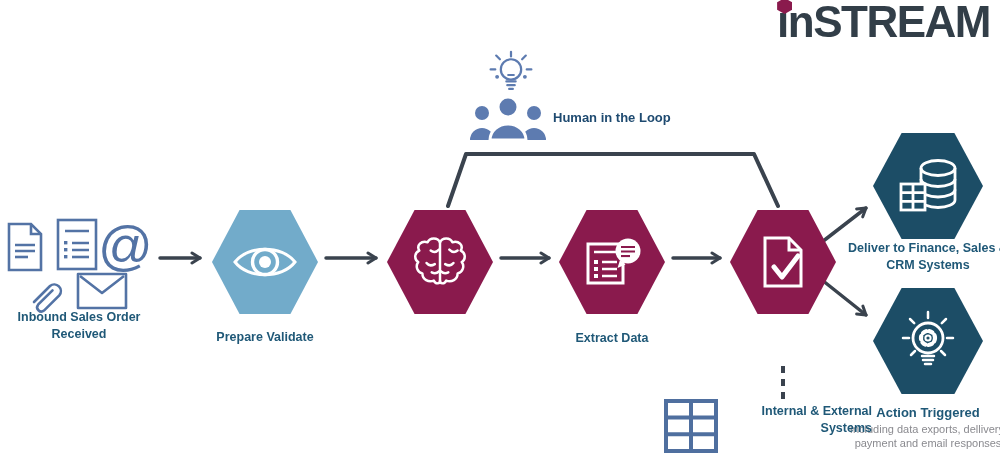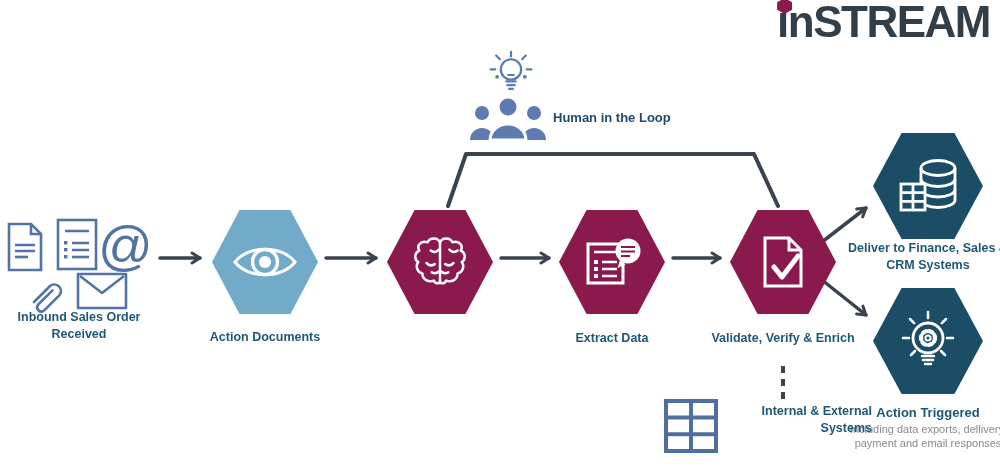--- a/index.html
+++ b/index.html
@@ -147,21 +147,21 @@
 
   <div class="hex blue" style="left:212px; top:210px;">
     <span>
       <svg width="66" height="42" viewBox="0 0 66 42" fill="none" stroke="#ffffff">
         <path d="M3 21 C16 4 50 4 63 21 C50 38 16 38 3 21 Z" stroke-width="3"></path>
         <circle cx="33" cy="21" r="12.5" stroke-width="3.4"></circle>
         <circle cx="33" cy="21" r="6" fill="#ffffff" stroke="none"></circle>
       </svg>
     </span>
   </div>
-  <div class="step-label" style="left:185px; top:329px; width:160px;">Action Documents</div>
+  <div class="step-label" style="left:185px; top:329px; width:160px;">Prepare Validate</div>
 
   <div class="hex maroon" style="left:387px; top:210px;">
     <span>
       <svg width="56" height="58" viewBox="0 0 54 56" fill="none" stroke="#ffffff" stroke-width="2.4" stroke-linecap="round" stroke-linejoin="round">
         <path d="M27 9 C25 4 17 4 15 9 C9 7 4 12 7 17 C2 19 2 26 6 28 C3 32 5 38 10 39 C10 45 16 48 21 46 C23 50 27 49 27 46 C27 49 31 50 33 46 C38 48 44 45 44 39 C49 38 51 32 48 28 C52 26 52 19 47 17 C50 12 45 7 39 9 C37 4 29 4 27 9 Z"></path>
         <path d="M27 9 V46"></path>
         <path d="M18 17 q4 3 8 -1"></path>
         <path d="M14 29 q3 4 8 1"></path>
         <path d="M19 38 q4 2 7 -1"></path>
         <path d="M36 17 q-4 3 -8 -1" transform="translate(8 0)"></path>
@@ -194,21 +194,20 @@
 
   <div class="hex maroon" style="left:730px; top:210px;">
     <span>
       <svg width="44" height="54" viewBox="0 0 44 54" fill="none" stroke="#ffffff">
         <path d="M4 3 h24 l12 12 v36 H4 Z" stroke-width="3"></path>
         <path d="M28 3 v12 h12" stroke-width="3"></path>
         <path d="M13 32 l8 10 l16 -21" stroke-width="5" stroke-linecap="round" stroke-linejoin="round"></path>
       </svg>
     </span>
   </div>
-  <div class="step-label" style="left:708px; top:330px; width:150px;">Validate, Verify &amp; Enrich</div>
 
   <div class="hex teal" style="left:873px; top:133px;">
     <span>
       <svg width="62" height="58" viewBox="0 0 62 58" fill="none" stroke="#ffffff" stroke-width="2.8">
         <ellipse cx="41" cy="11" rx="17" ry="7.5"></ellipse>
         <path d="M24 11 V43"></path>
           <path d="M58 11 V43"></path>
         <path d="M24 22 a17 7.5 0 0 0 34 0"></path>
         <path d="M24 32.5 a17 7.5 0 0 0 34 0"></path>
         <path d="M24 43 a17 7.5 0 0 0 34 0"></path>

